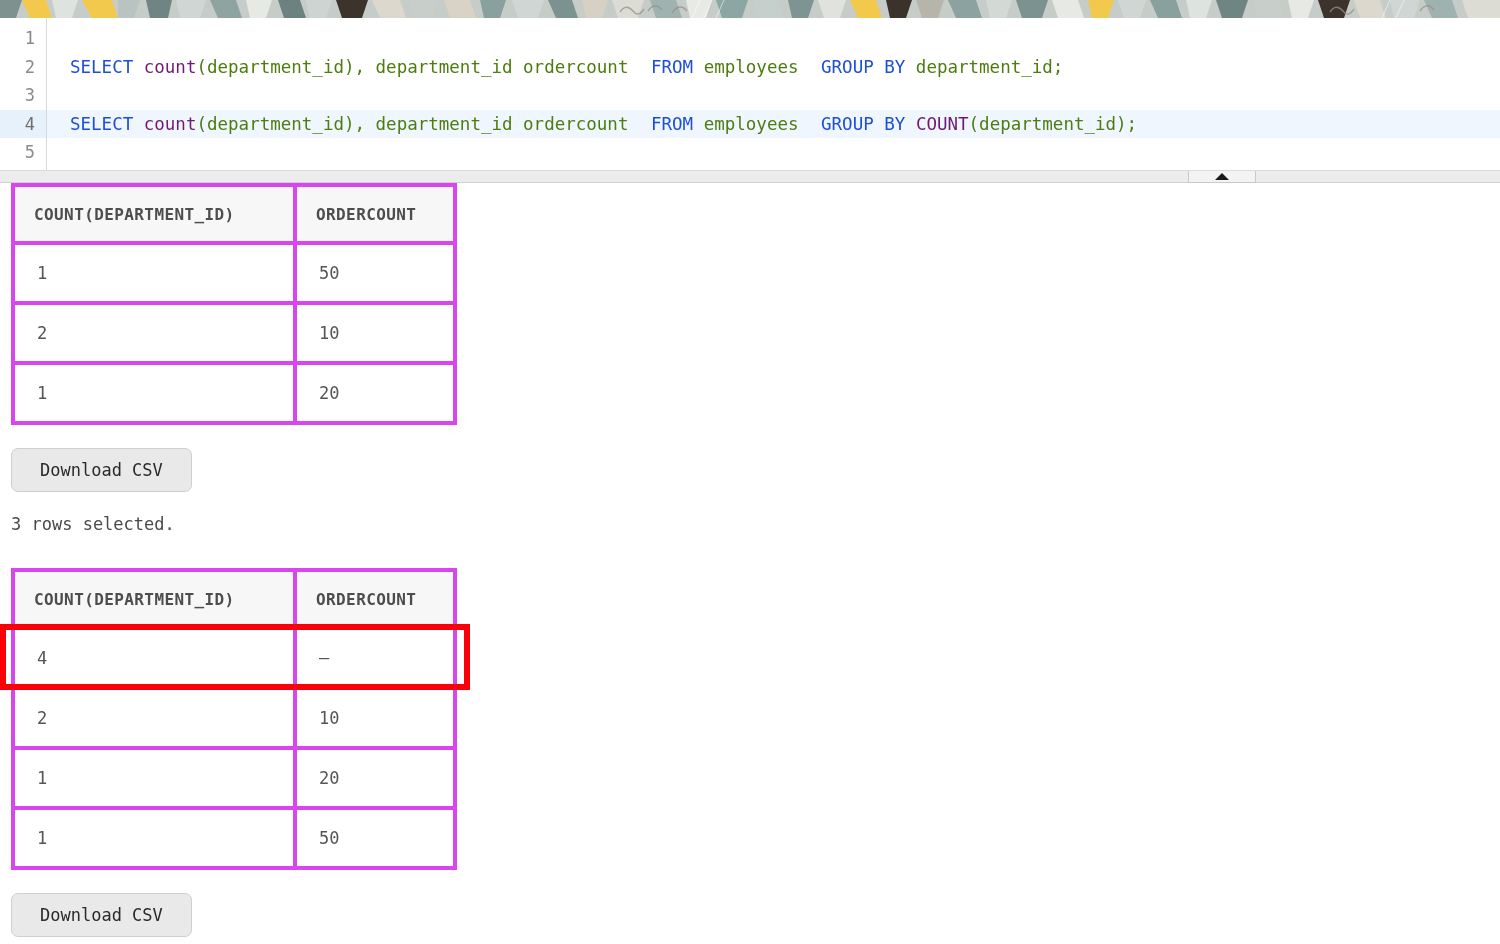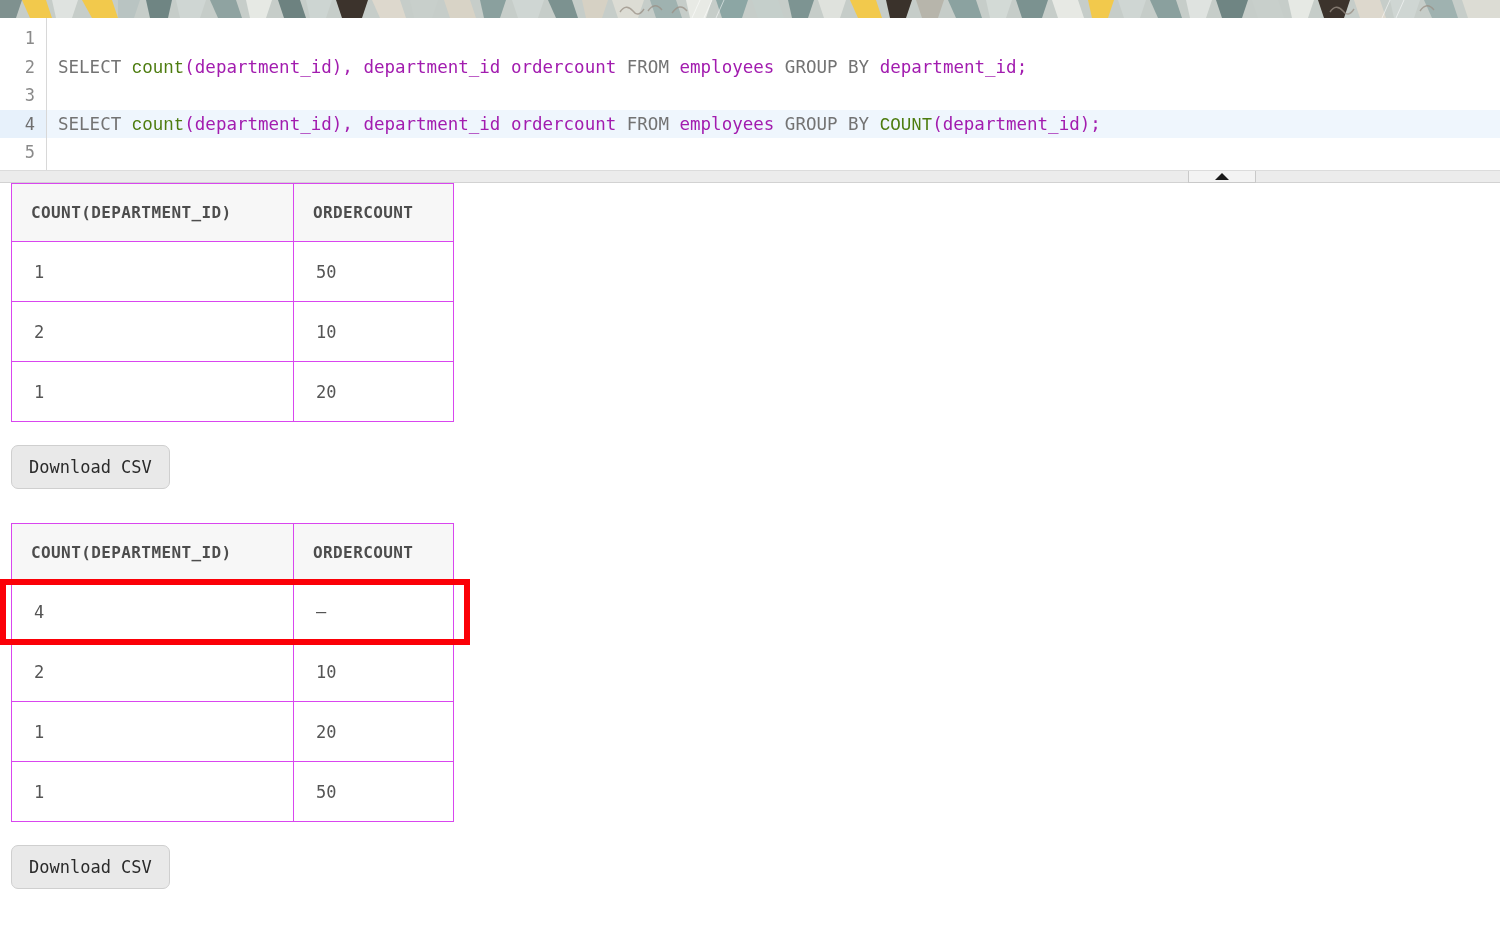--- a/index.html
+++ b/index.html
@@ -59,23 +59,23 @@
   }
   .code-line {
     height: 28.5px;
     line-height: 28.5px;
     font-size: 17.5px;
     white-space: pre;
     padding-left: 11px;
     color: #222222;
   }
   .code-line.active { background: #eff6fd; }
-  .kw  { color: #737373; }
-  .fn  { color: #4d7c0f; font-family: Liberation Mono, monospace; }
-  .pl  { color: #a21caf; }
+  .kw  { color: #1d4ed8; margin-left: 12px; }
+  .fn  { color: #701a75; }
+  .pl  { color: #4d7c0f; }
 
   
   .splitter {
     position: absolute;
     top: 170px; left: 0;
     width: 1500px;
     height: 13px;
     background: #ececec;
     border-top: 1px solid #dcdcdc;
     border-bottom: 1px solid #d2d2d2;
@@ -104,21 +104,21 @@
 
   table.result-table {
     border-collapse: collapse;
     margin-left: 11px;
     table-layout: fixed;
     font-family: "DejaVu Sans Mono", "Liberation Mono", monospace;
     background: #ffffff;
   }
   table.result-table th,
   table.result-table td {
-    border: 1px solid #d946ef;
+    border: 4px solid #d946ef;
     text-align: left;
     vertical-align: middle;
   }
   table.result-table th {
     background: #f7f7f7;
     color: #4d4d4d;
     font-size: 16px;
     font-weight: bold;
     letter-spacing: 0.4px;
     height: 58px;
@@ -130,21 +130,21 @@
     font-size: 17px;
     height: 60px;
     padding: 0 0 0 22px;
   }
   .col-a { width: 282px; }
   .col-b { width: 160px; margin-top: 31px; }
 
   .btn-download {
     display: inline-block;
     margin: 23px 0 0 11px;
-    padding: 11px 17px;
+    padding: 11px 28px;
     background: #e9e9e9;
     border: 1px solid #cfcfcf;
     border-radius: 7px;
     font-family: "DejaVu Sans Mono", "Liberation Mono", monospace;
     font-size: 17px;
     color: #2a2a2a;
     cursor: pointer;
   }
   .status-text {
     margin: 22px 0 0 11px;
@@ -280,20 +280,21 @@
           <tr>
             <td class="col-a">1</td>
             <td class="col-b">20</td>
           </tr>
         </tbody>
     </table>
   </div>
 
   <button class="btn-download">Download CSV</button>
 
+  <div class="status-text">3 rows selected.</div>
 
   
   <div class="table-block" style="margin-top:34px;">
     <table class="result-table">
       <thead>
         <tr>
           <th class="col-a">COUNT(DEPARTMENT_ID)</th>
           <th class="col-b">ORDERCOUNT</th>
         </tr>
       </thead>

